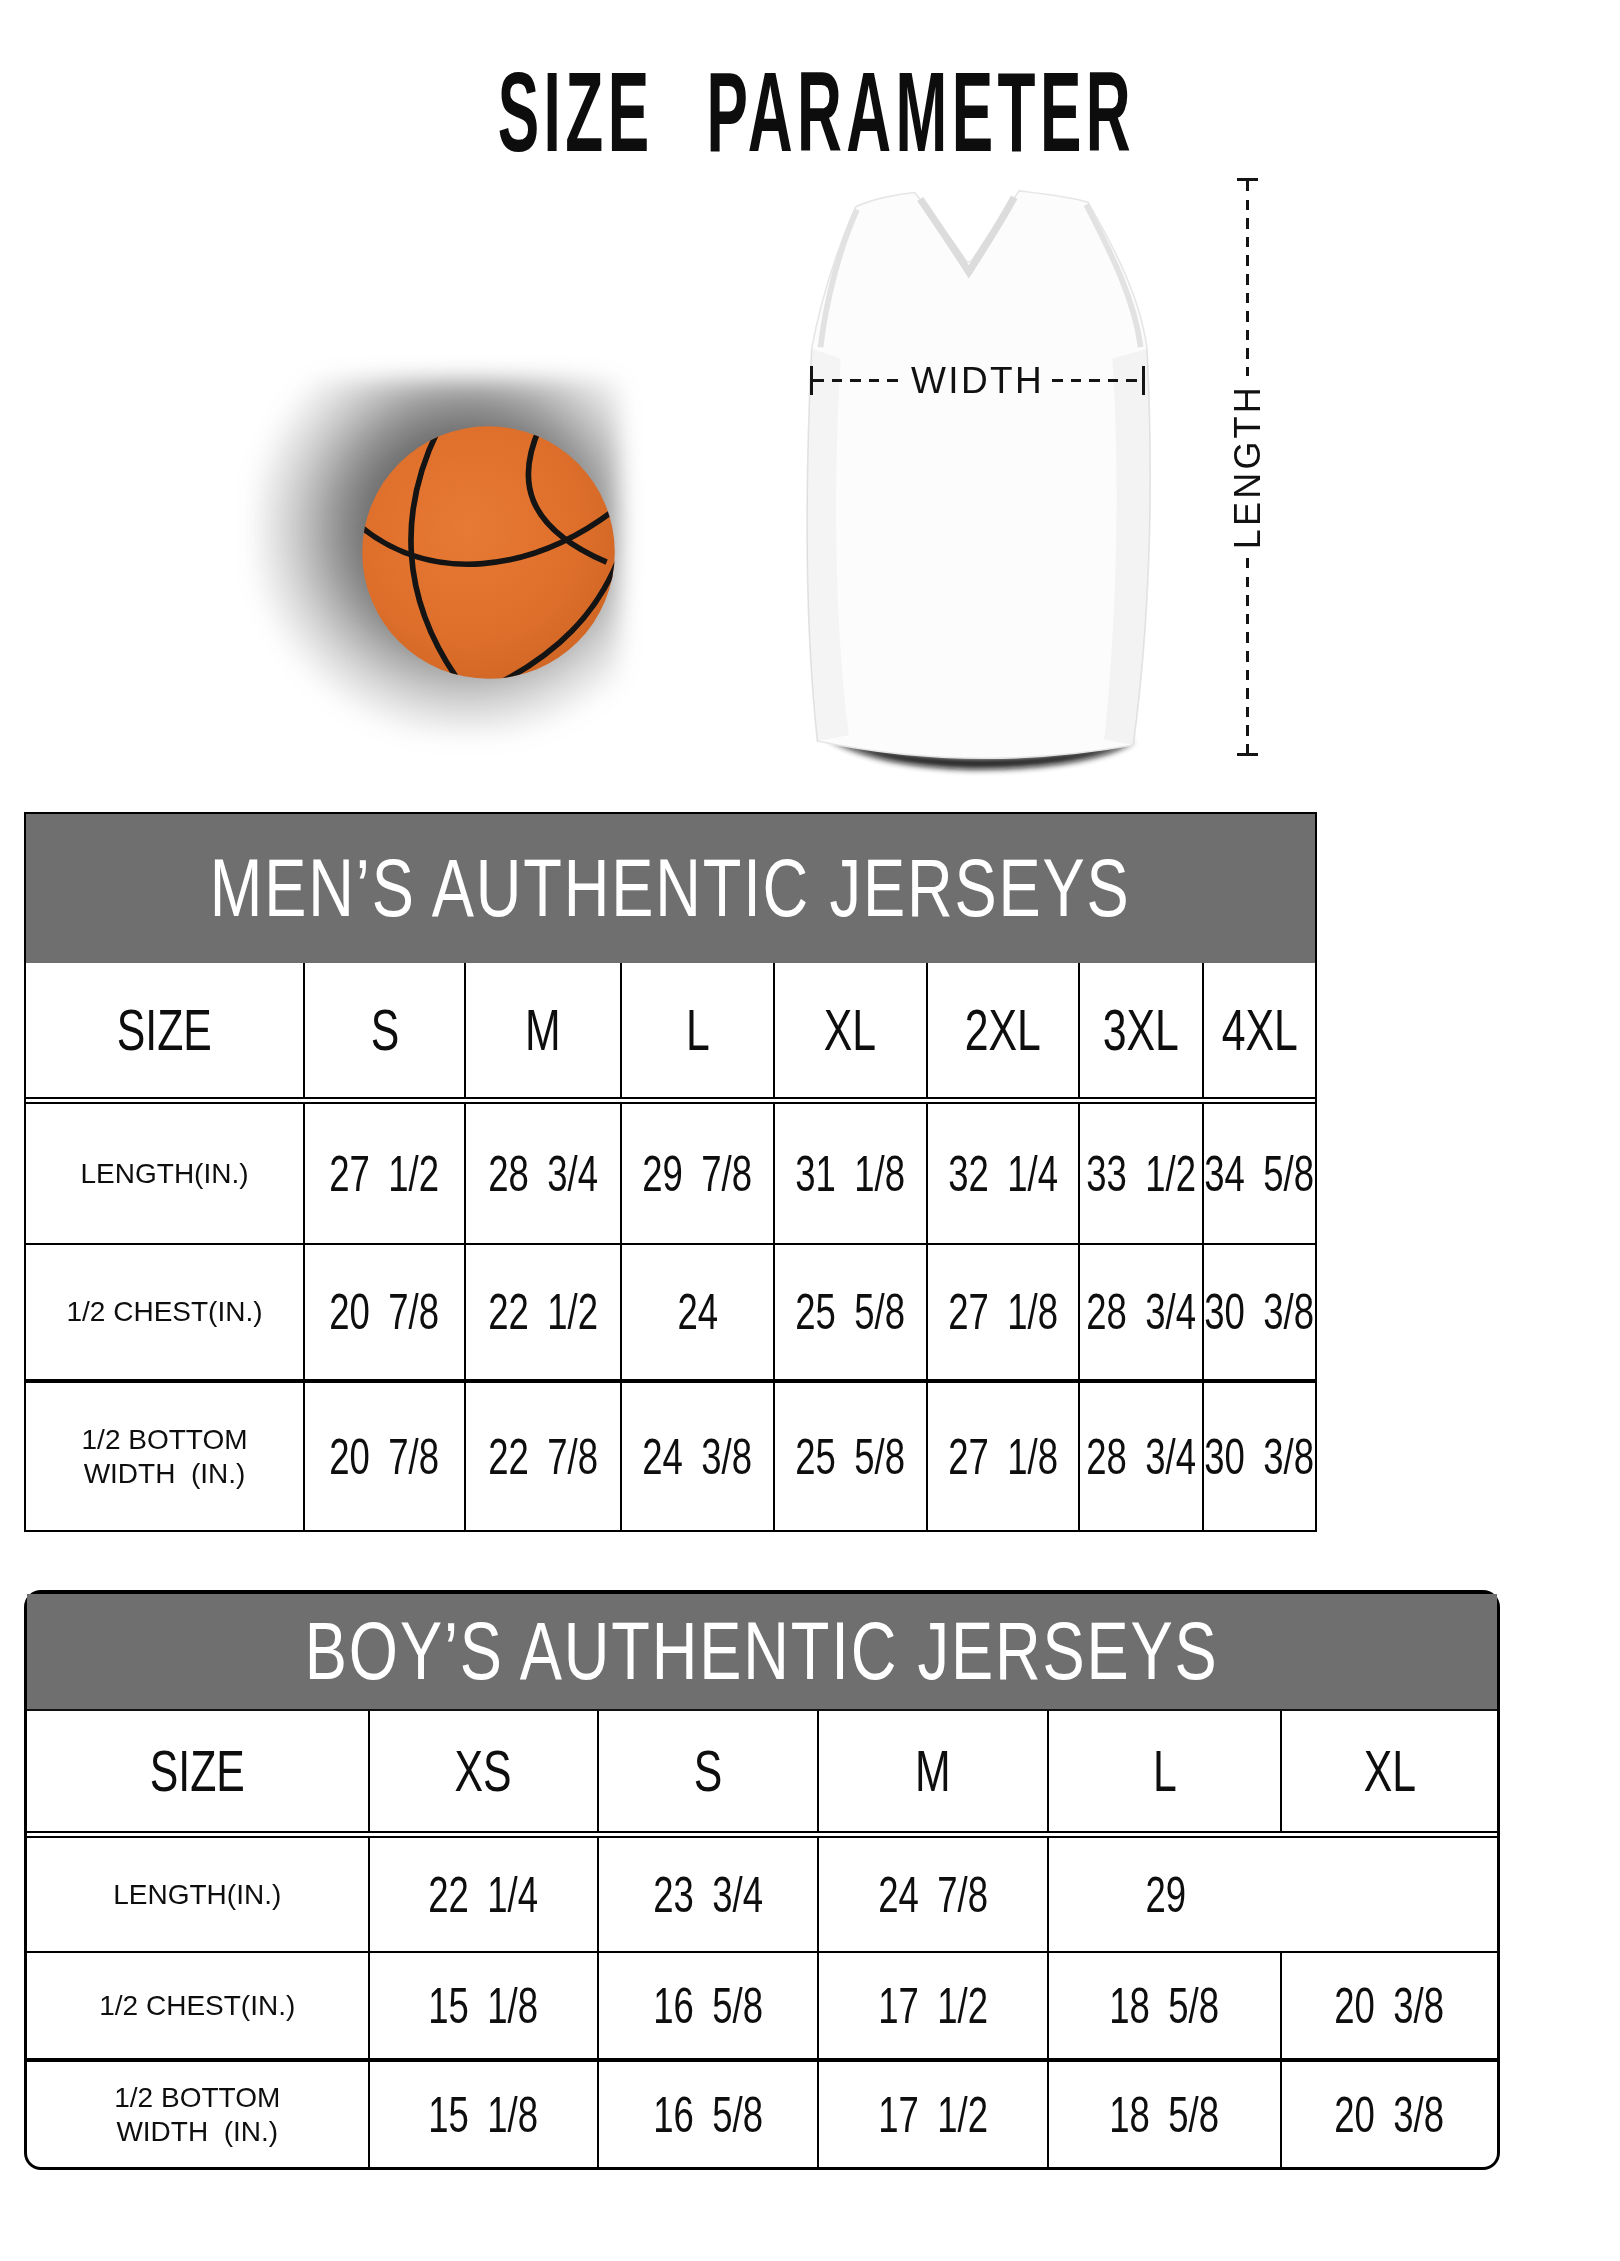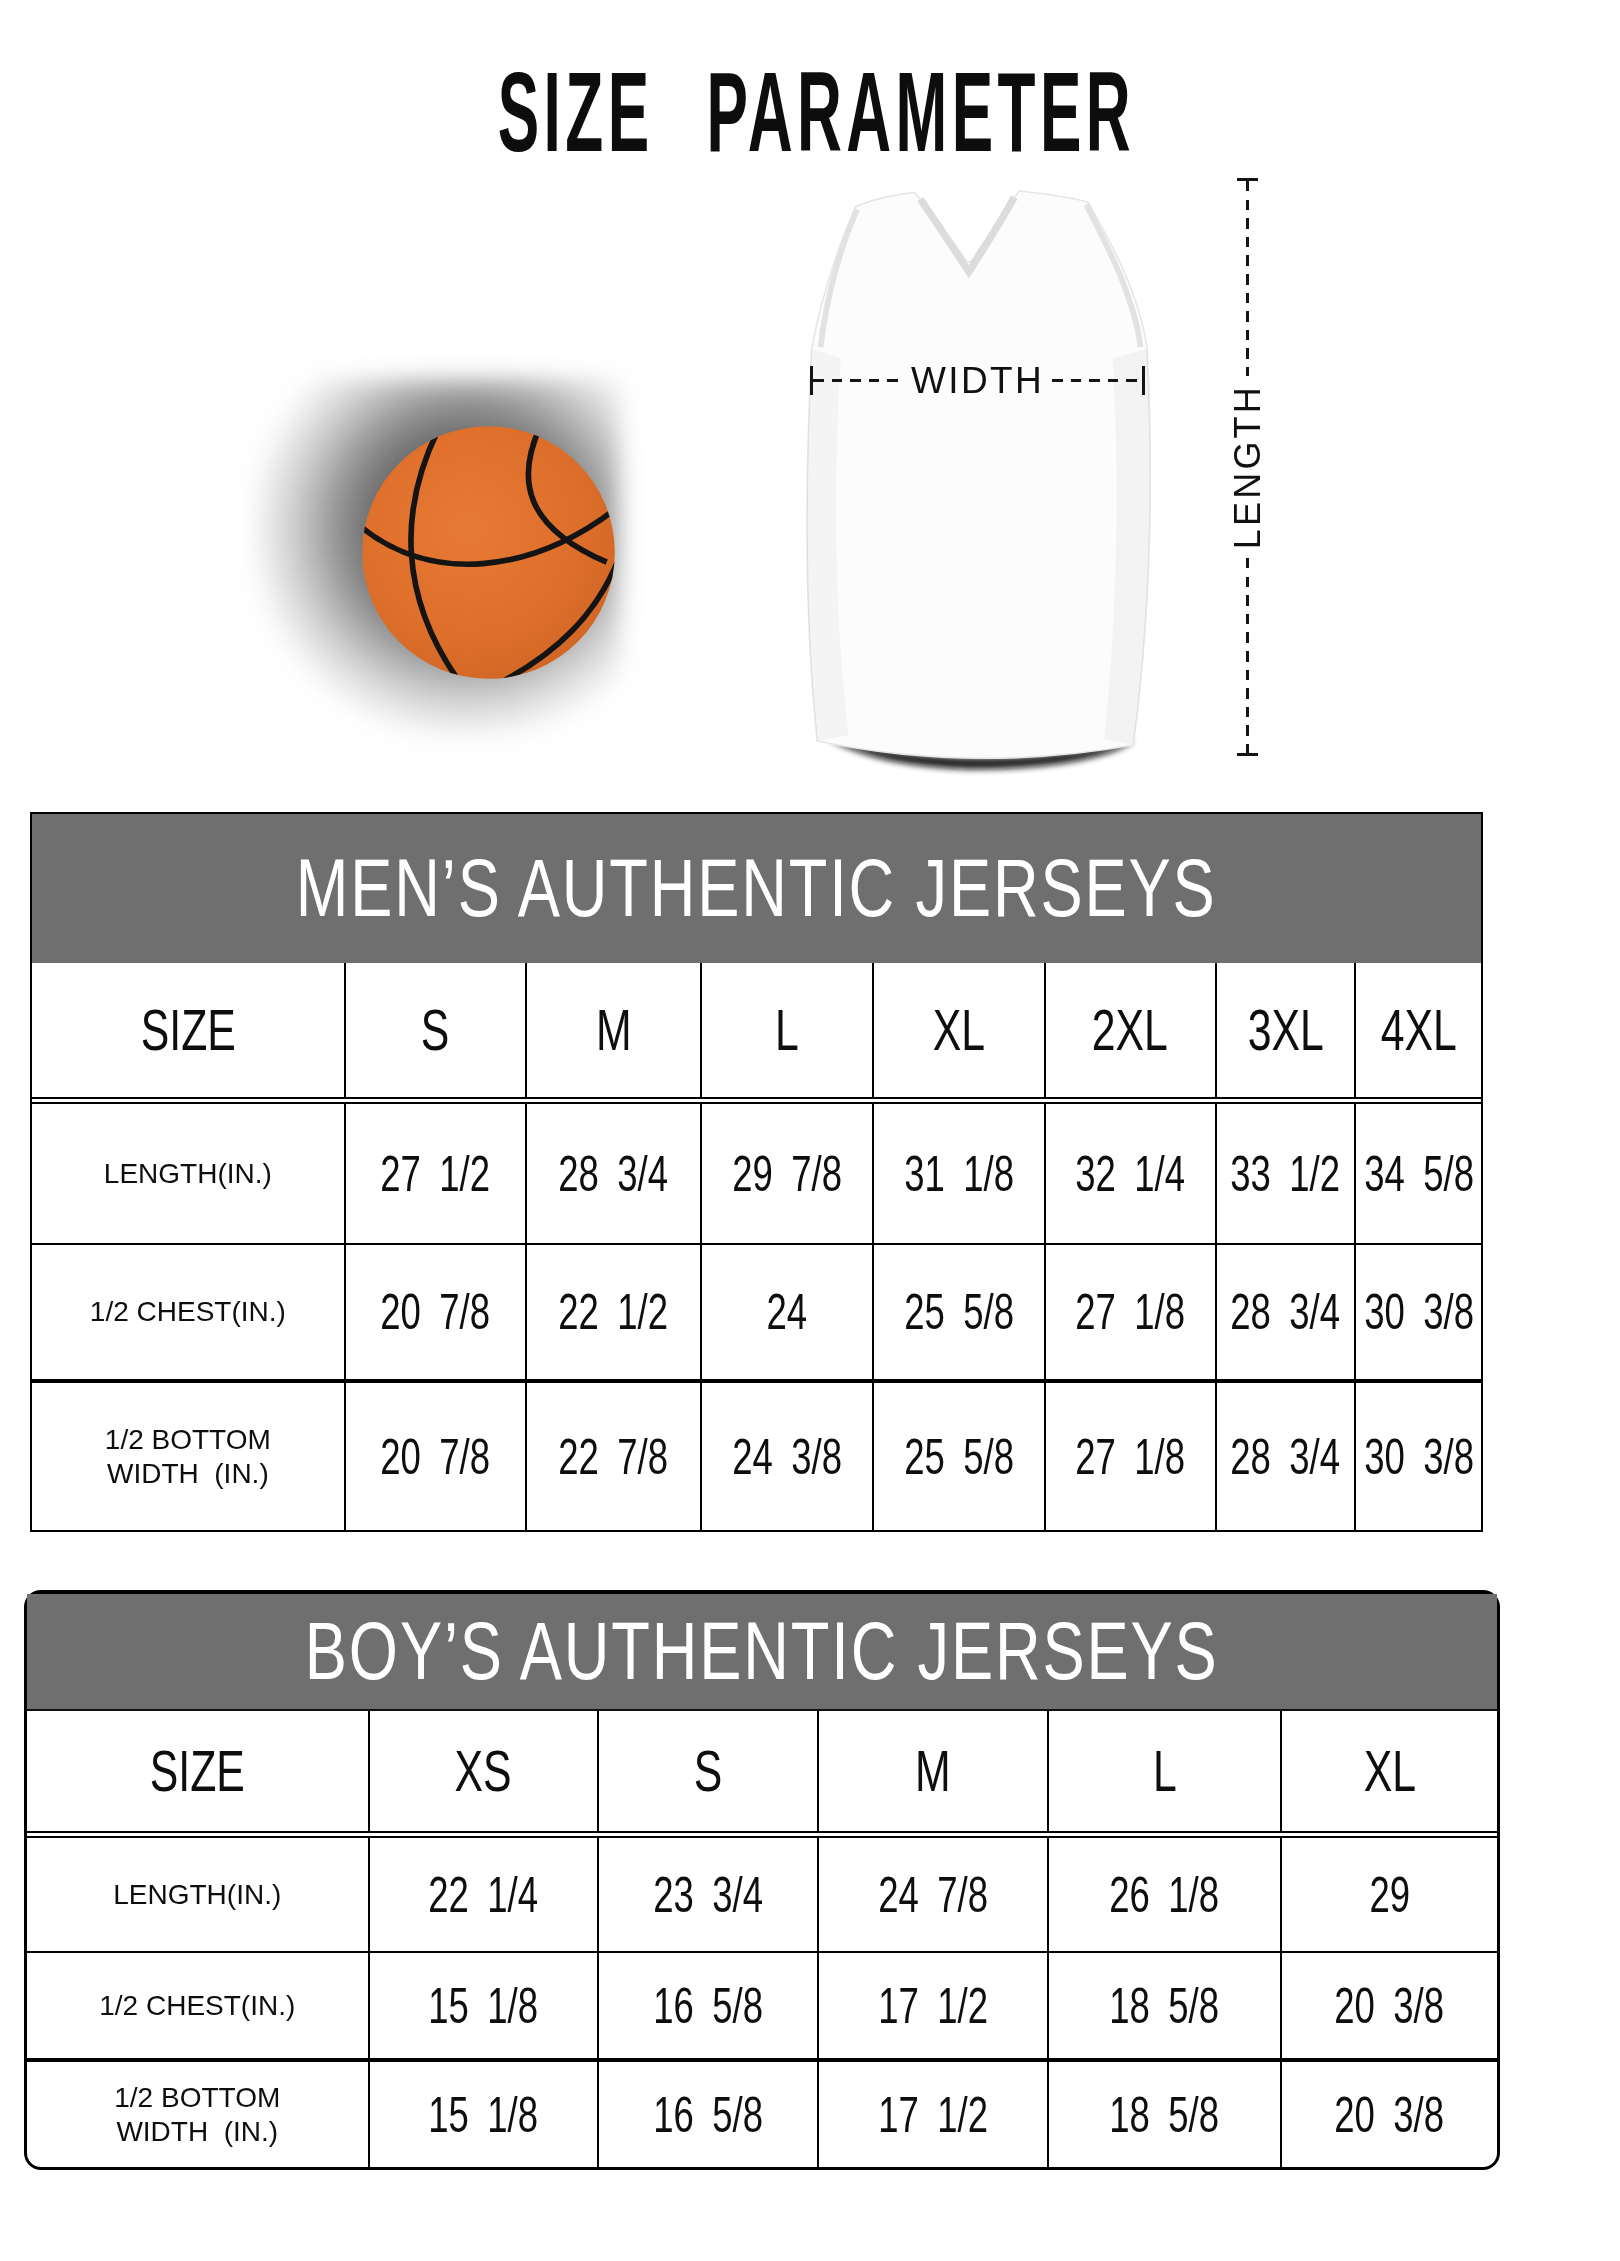--- a/index.html
+++ b/index.html
@@ -63,21 +63,21 @@
     flex:0 0 auto; padding:8px 0;
     writing-mode:vertical-rl; transform:rotate(180deg);
     font-size:36px; letter-spacing:3.2px; color:#111; font-weight:400;
   }
   
   .size-table{
     position:absolute; left:24px;
     border:2.4px solid #000; background:#fff;
     box-sizing:border-box;
   }
-  .size-table.men{top:812px; width:1453px;margin-left:6px;}
+  .size-table.men{top:812px; width:1293px;}
   .size-table.boys{top:1590px; width:1476px; border-width:4.9px 3.2px 3.2px 3.2px;border-radius:17px;}
   .band{
     display:flex; align-items:center; justify-content:center;
     background:#6F6F6F;
   }
   .men .band{height:149px;}
   .boys .band{height:115px; border-bottom:2.4px solid #111;}
   .band span{
     display:inline-block; color:#ffffff;
     font-size:81px; letter-spacing:2.4px; white-space:nowrap;
@@ -342,23 +342,20 @@
           <div class="cell">
             <span class="val-text">22 1/4</span>
           </div>
           <div class="cell">
             <span class="val-text">23 3/4</span>
           </div>
           <div class="cell">
             <span class="val-text">24 7/8</span>
           </div>
           <div class="cell">
-            <span class="val-text">26 1/8</span>
-          </div>
-          <div class="cell">
             <span class="val-text">29</span>
           </div>
         </div>
         <div class="trow">
           <div class="cell">
             <span class="label-text">
               <div>1/2 CHEST(IN.)</div>
             </span>
           </div>
           <div class="cell">

